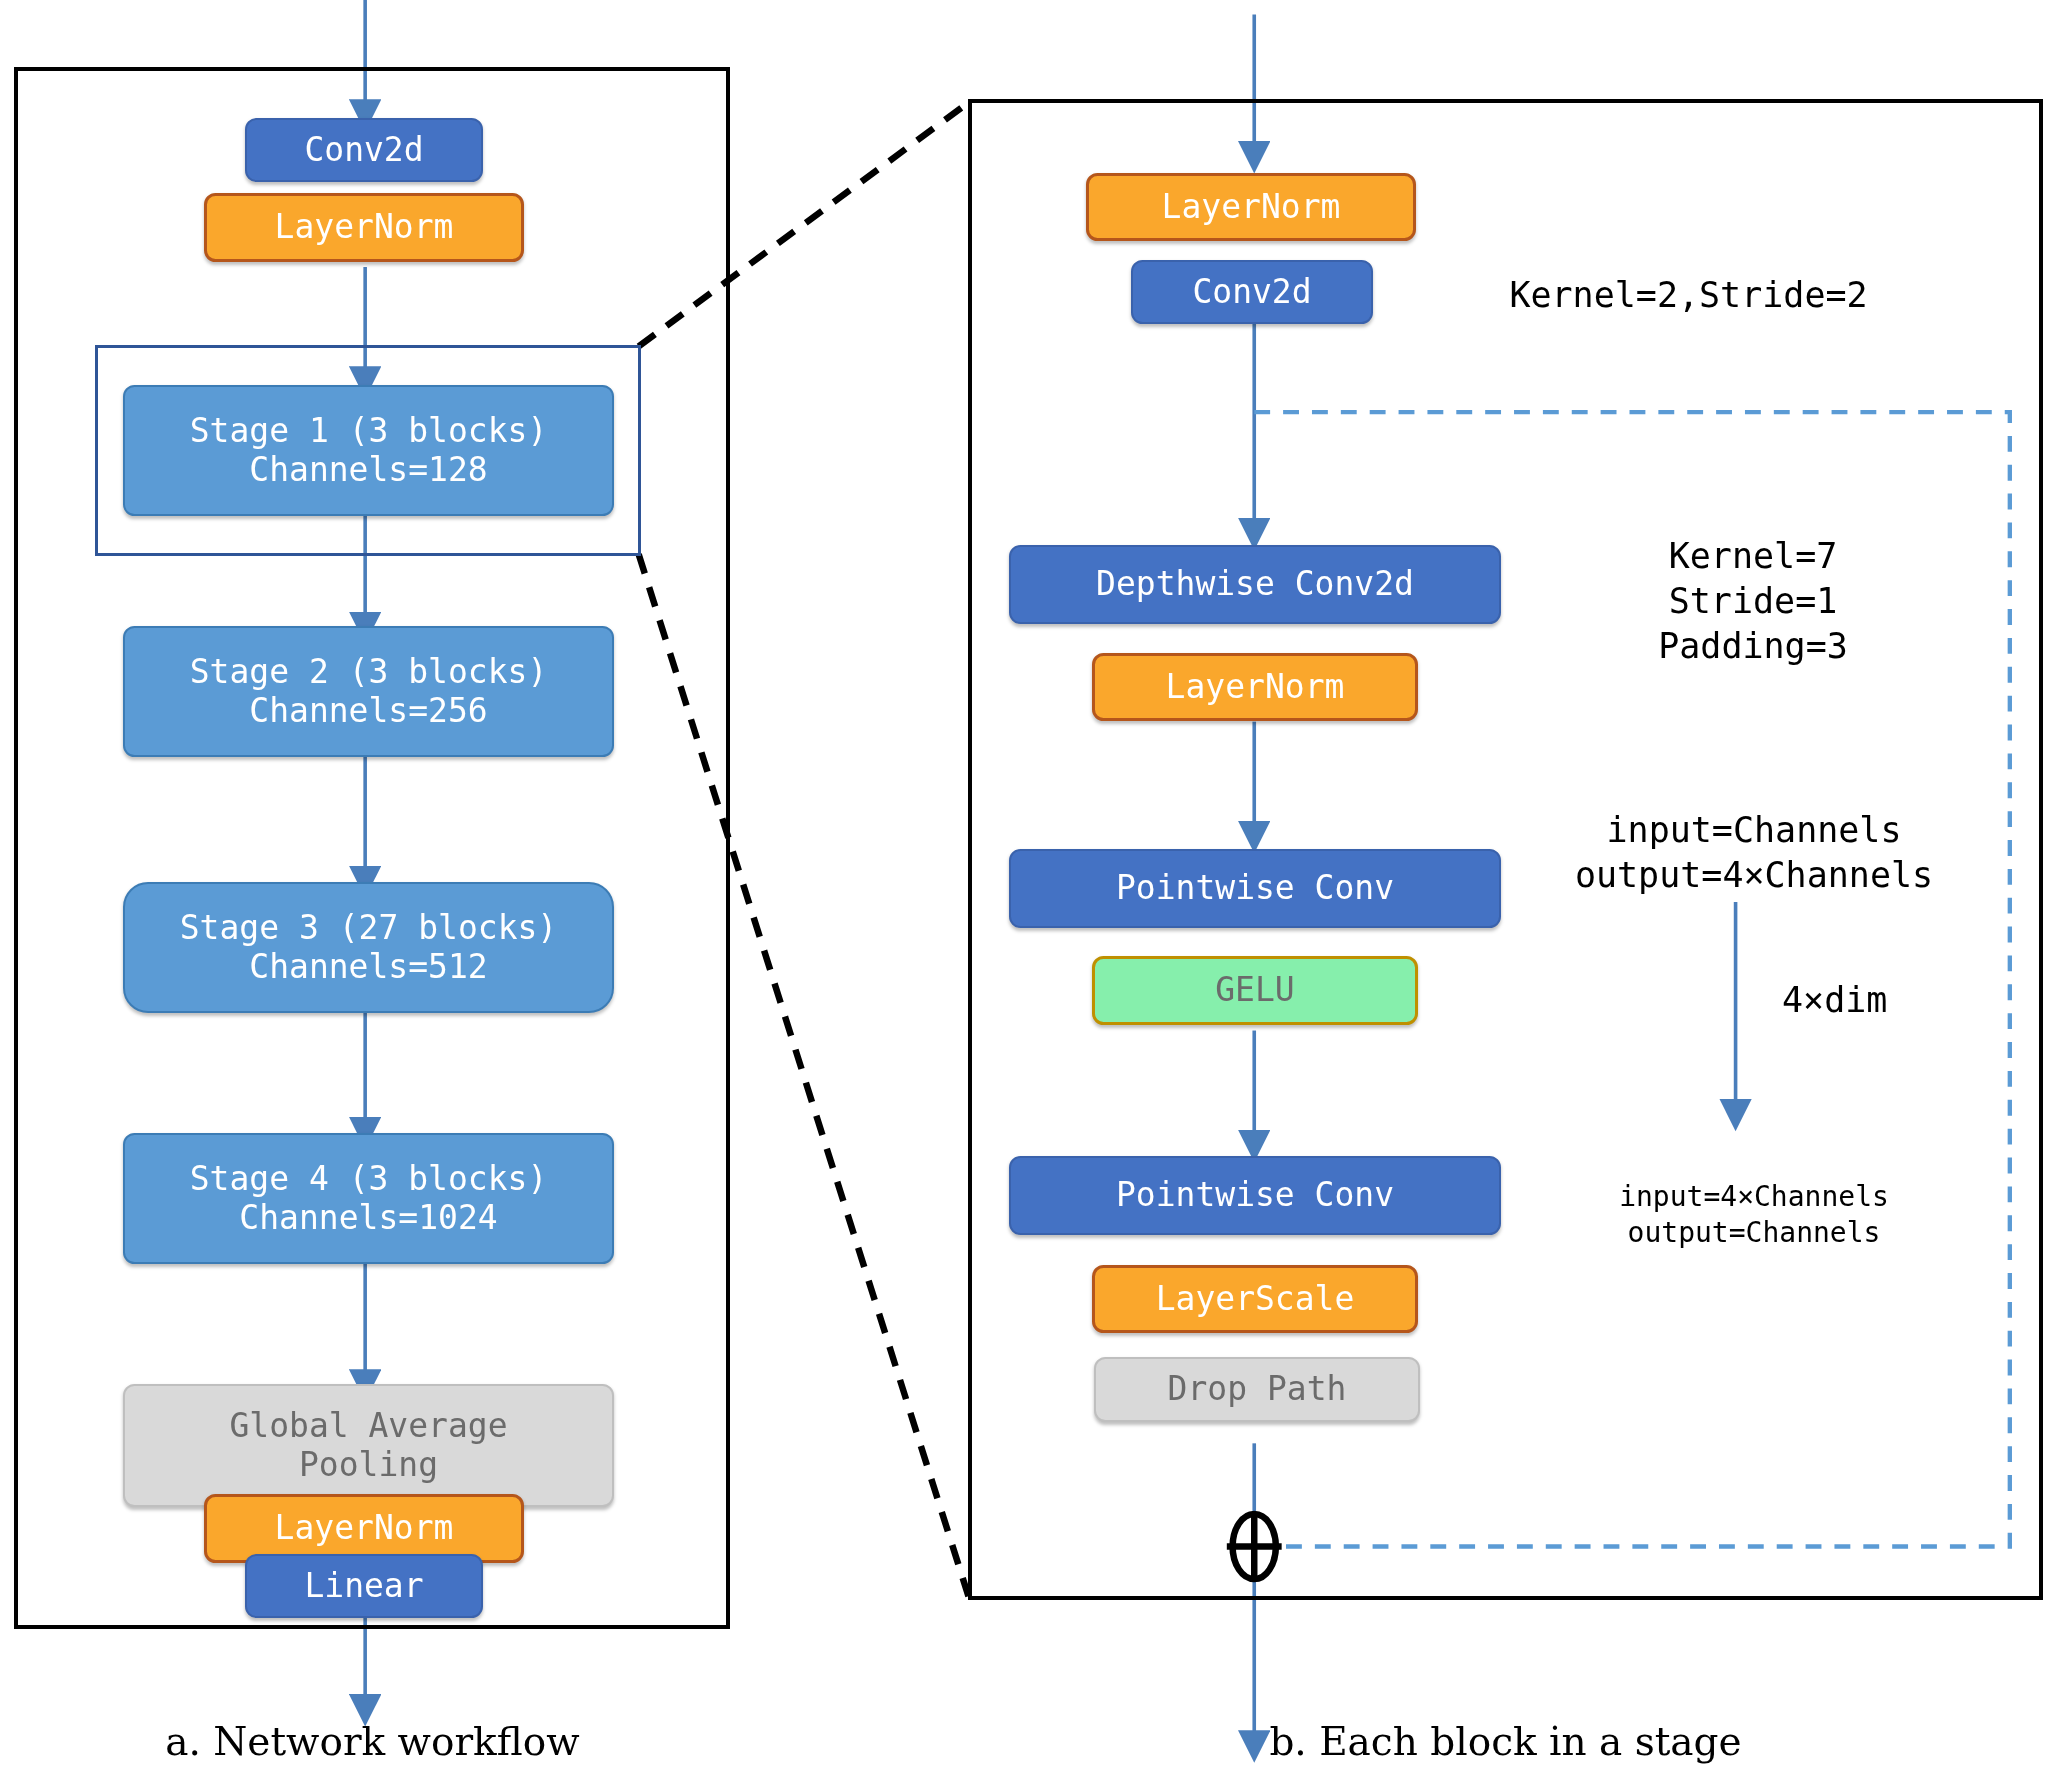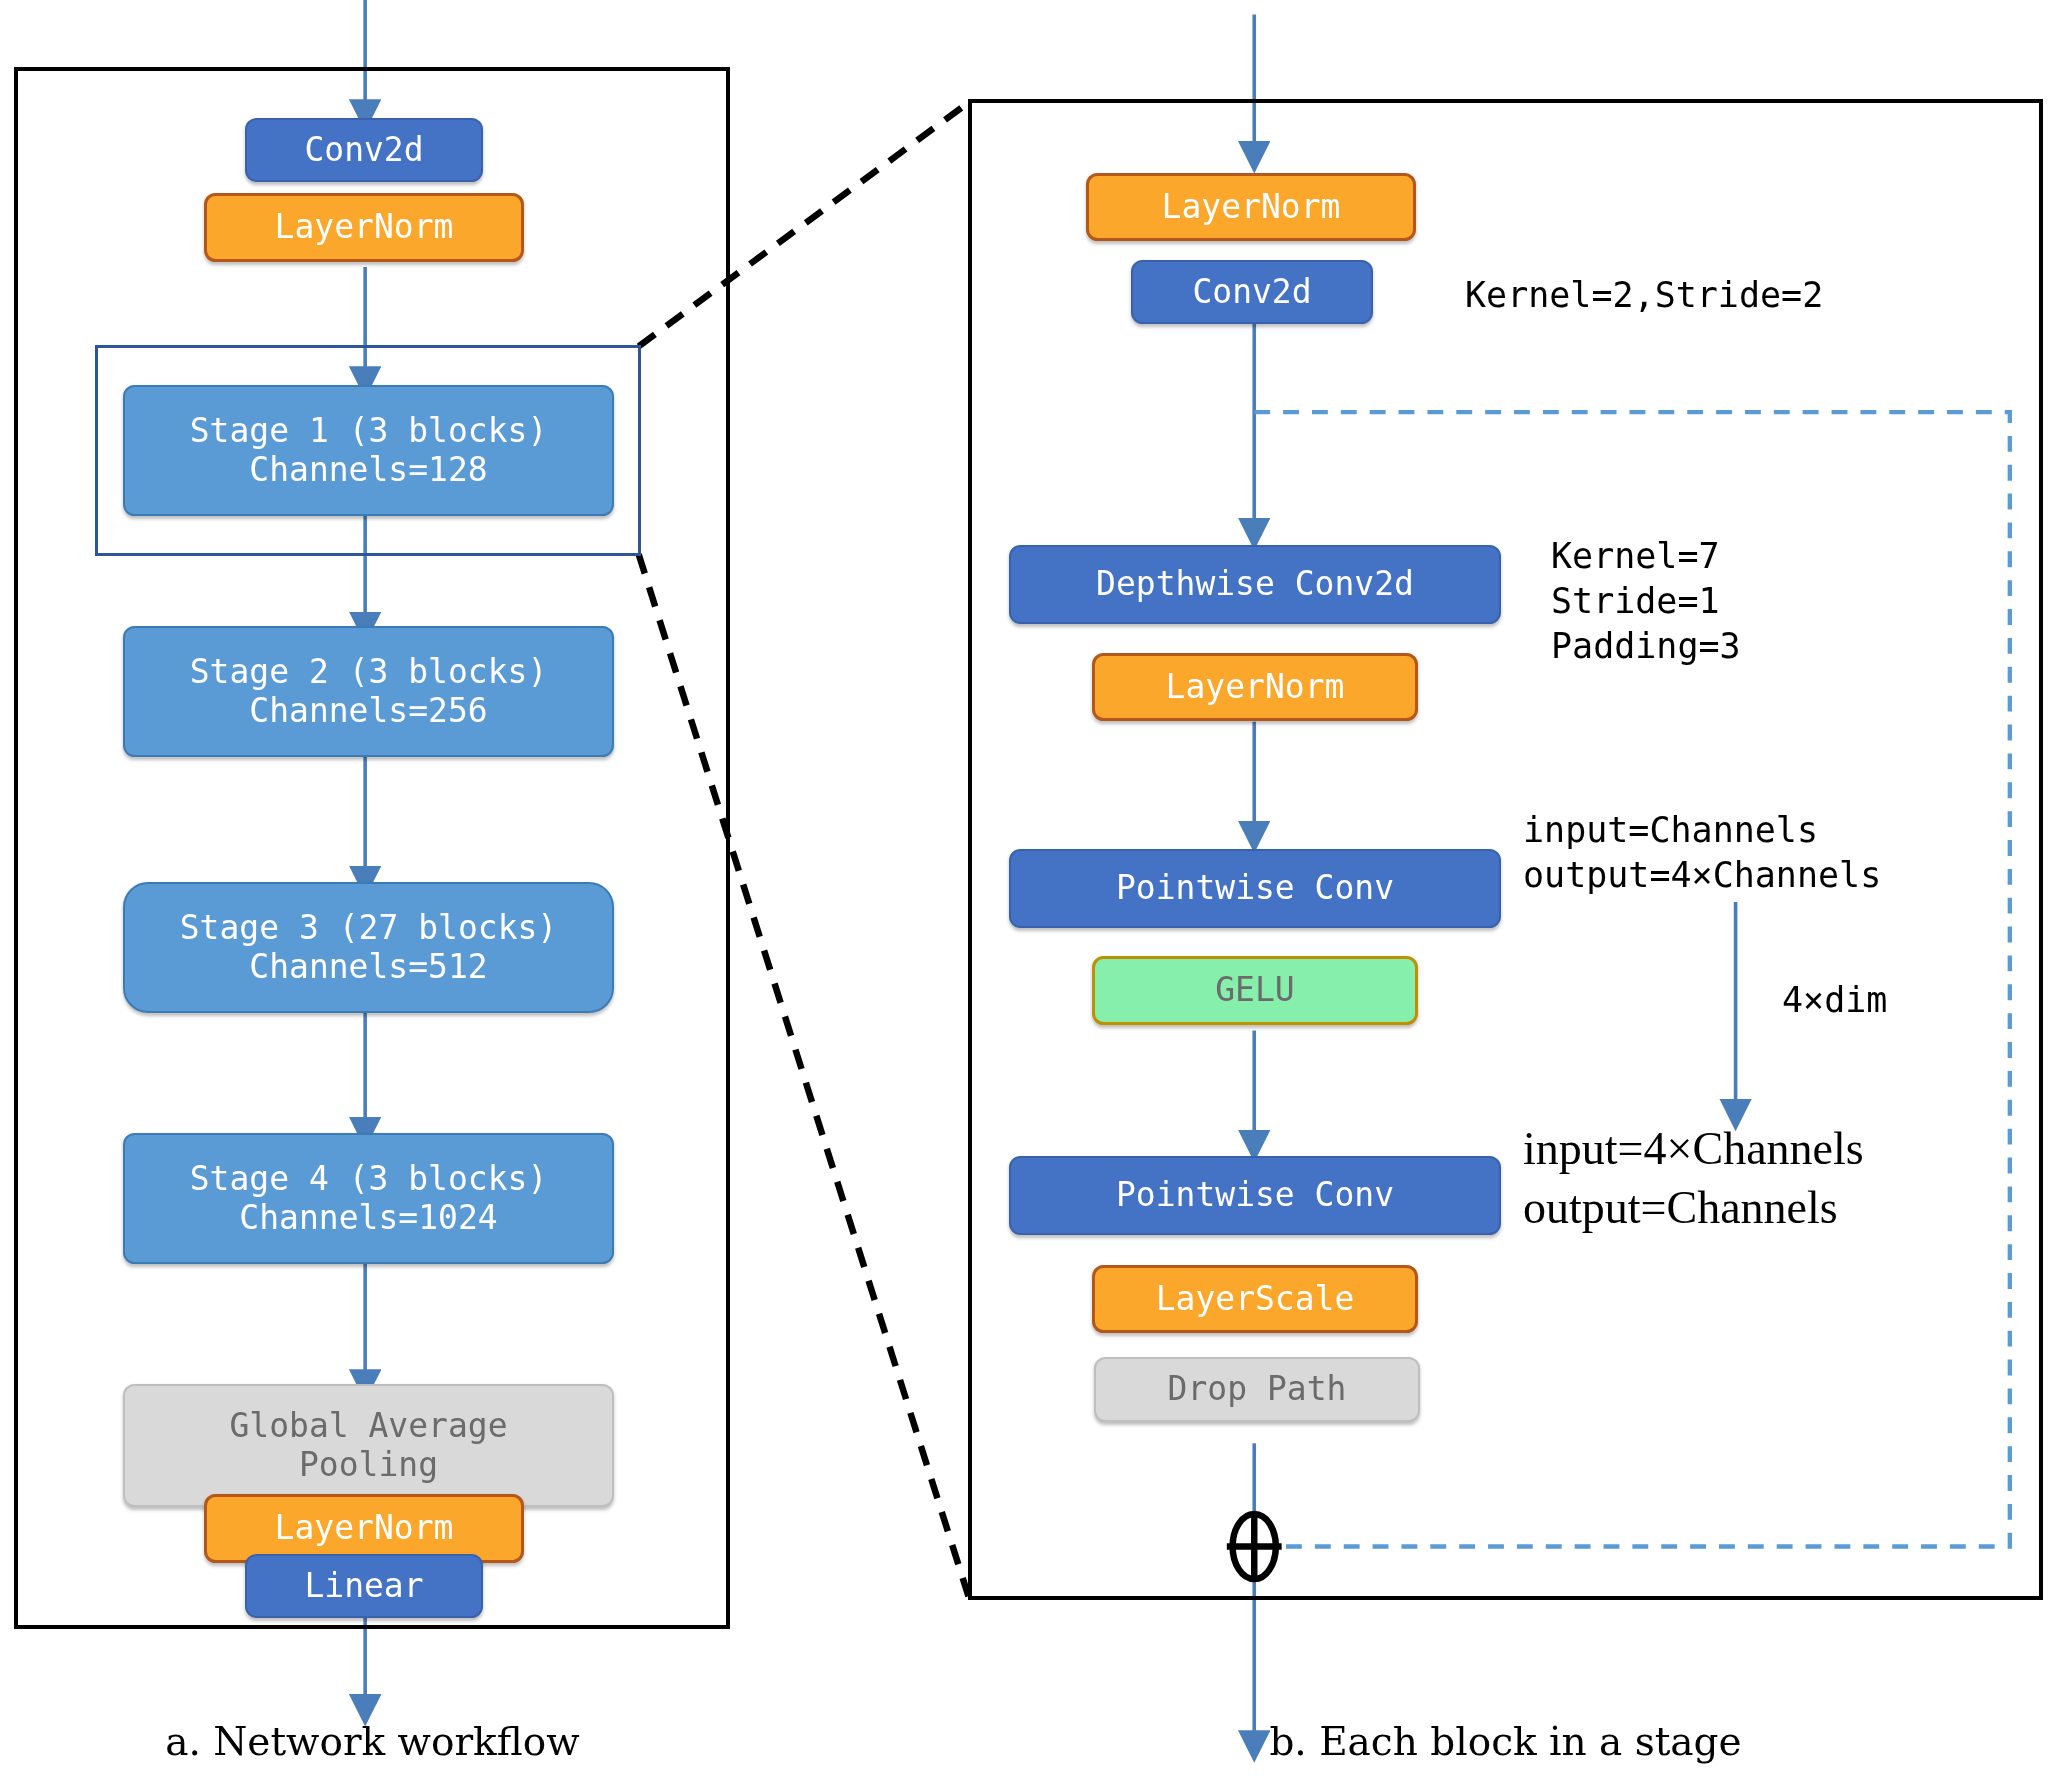--- a/index.html
+++ b/index.html
@@ -33,20 +33,21 @@
   .panel{position:absolute;box-sizing:border-box;border:4.3px solid #000000;background:transparent;}
 
   
   .highlight{position:absolute;box-sizing:border-box;border:3.6px solid #2F5597;background:transparent;}
 
   
   .annot{
     position:absolute;
     color:#000000;
     font-family:"DejaVu Sans Mono", monospace;
+    text-align:center;
     white-space:pre-line;
     line-height:1.28;
   }
 
   
   .caption{
     position:absolute;
     color:#000000;
     font-family:"DejaVu Serif", serif;
     font-size:39px;
@@ -155,21 +156,21 @@
 
   <div class="annot" style="left:1551px;top:534px;width:404px;font-size:35px;">Kernel=7
 Stride=1
 Padding=3</div>
 
   <div class="annot" style="left:1523px;top:808px;width:462px;font-size:35px;">input=Channels
 output=4×Channels</div>
 
   <div class="annot" style="left:1782px;top:978px;width:202px;font-size:35px;text-align:left;">4×dim</div>
 
-  <div class="annot" style="left:1523px;top:1120px;width:462px;font-size:46px;font-family:Liberation Serif, serif;">input=4×Channels
+  <div class="annot" style="left:1523px;top:1179px;width:462px;font-size:28px;">input=4×Channels
 output=Channels</div>
 
   <div class="caption" style="left:14.4px;top:1719px;width:716px;">a. Network workflow</div>
 
   <div class="caption" style="left:968px;top:1719px;width:1075px;">b. Each block in a stage</div>
 
 </div>
 
 
 </body></html>

